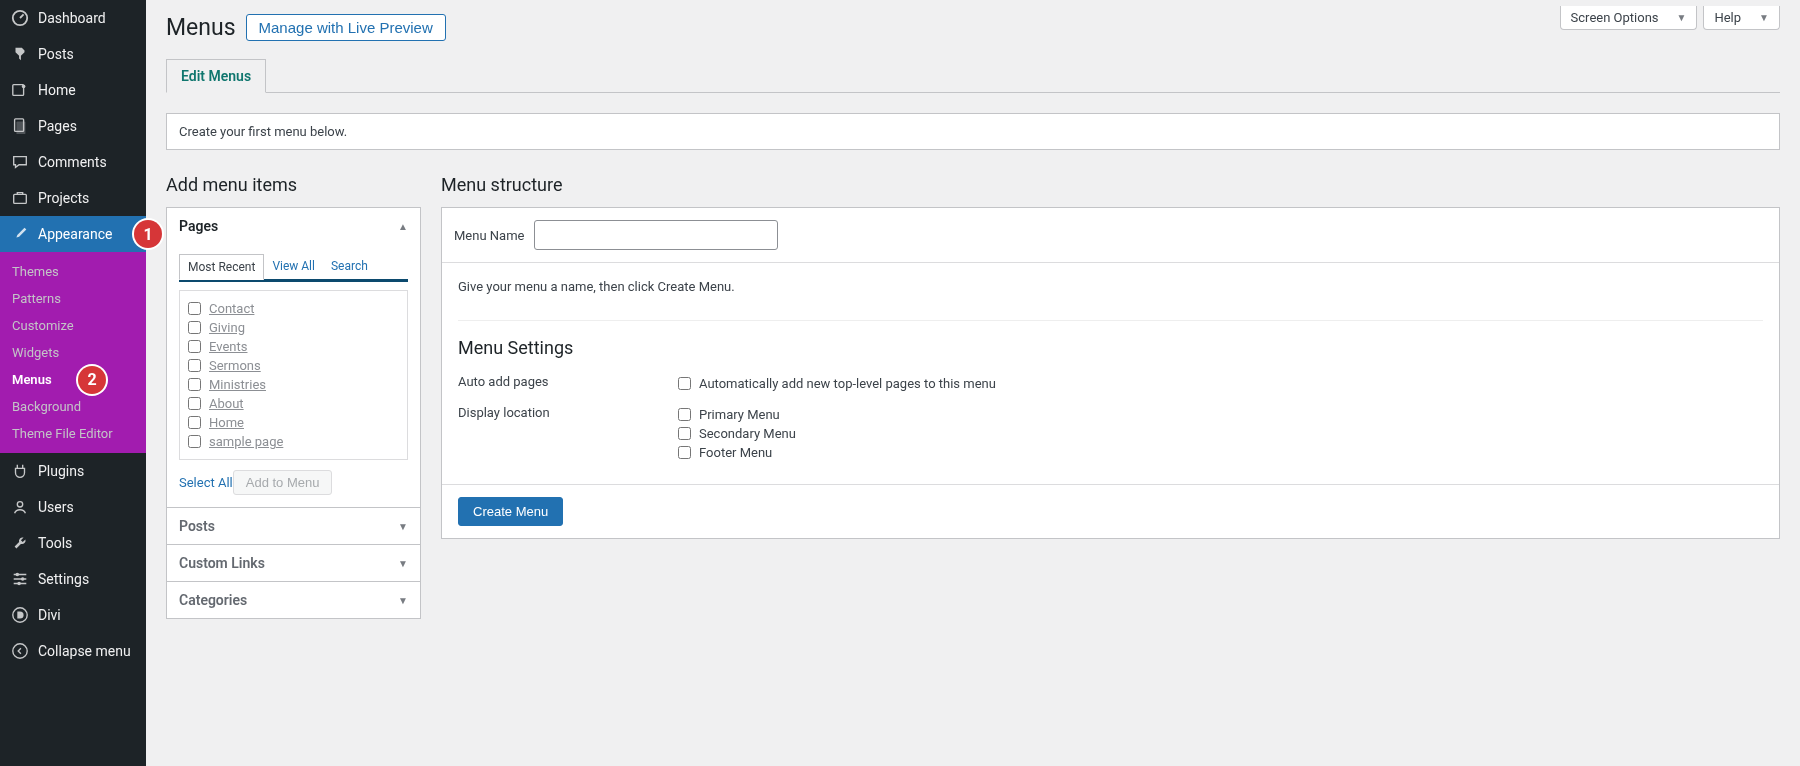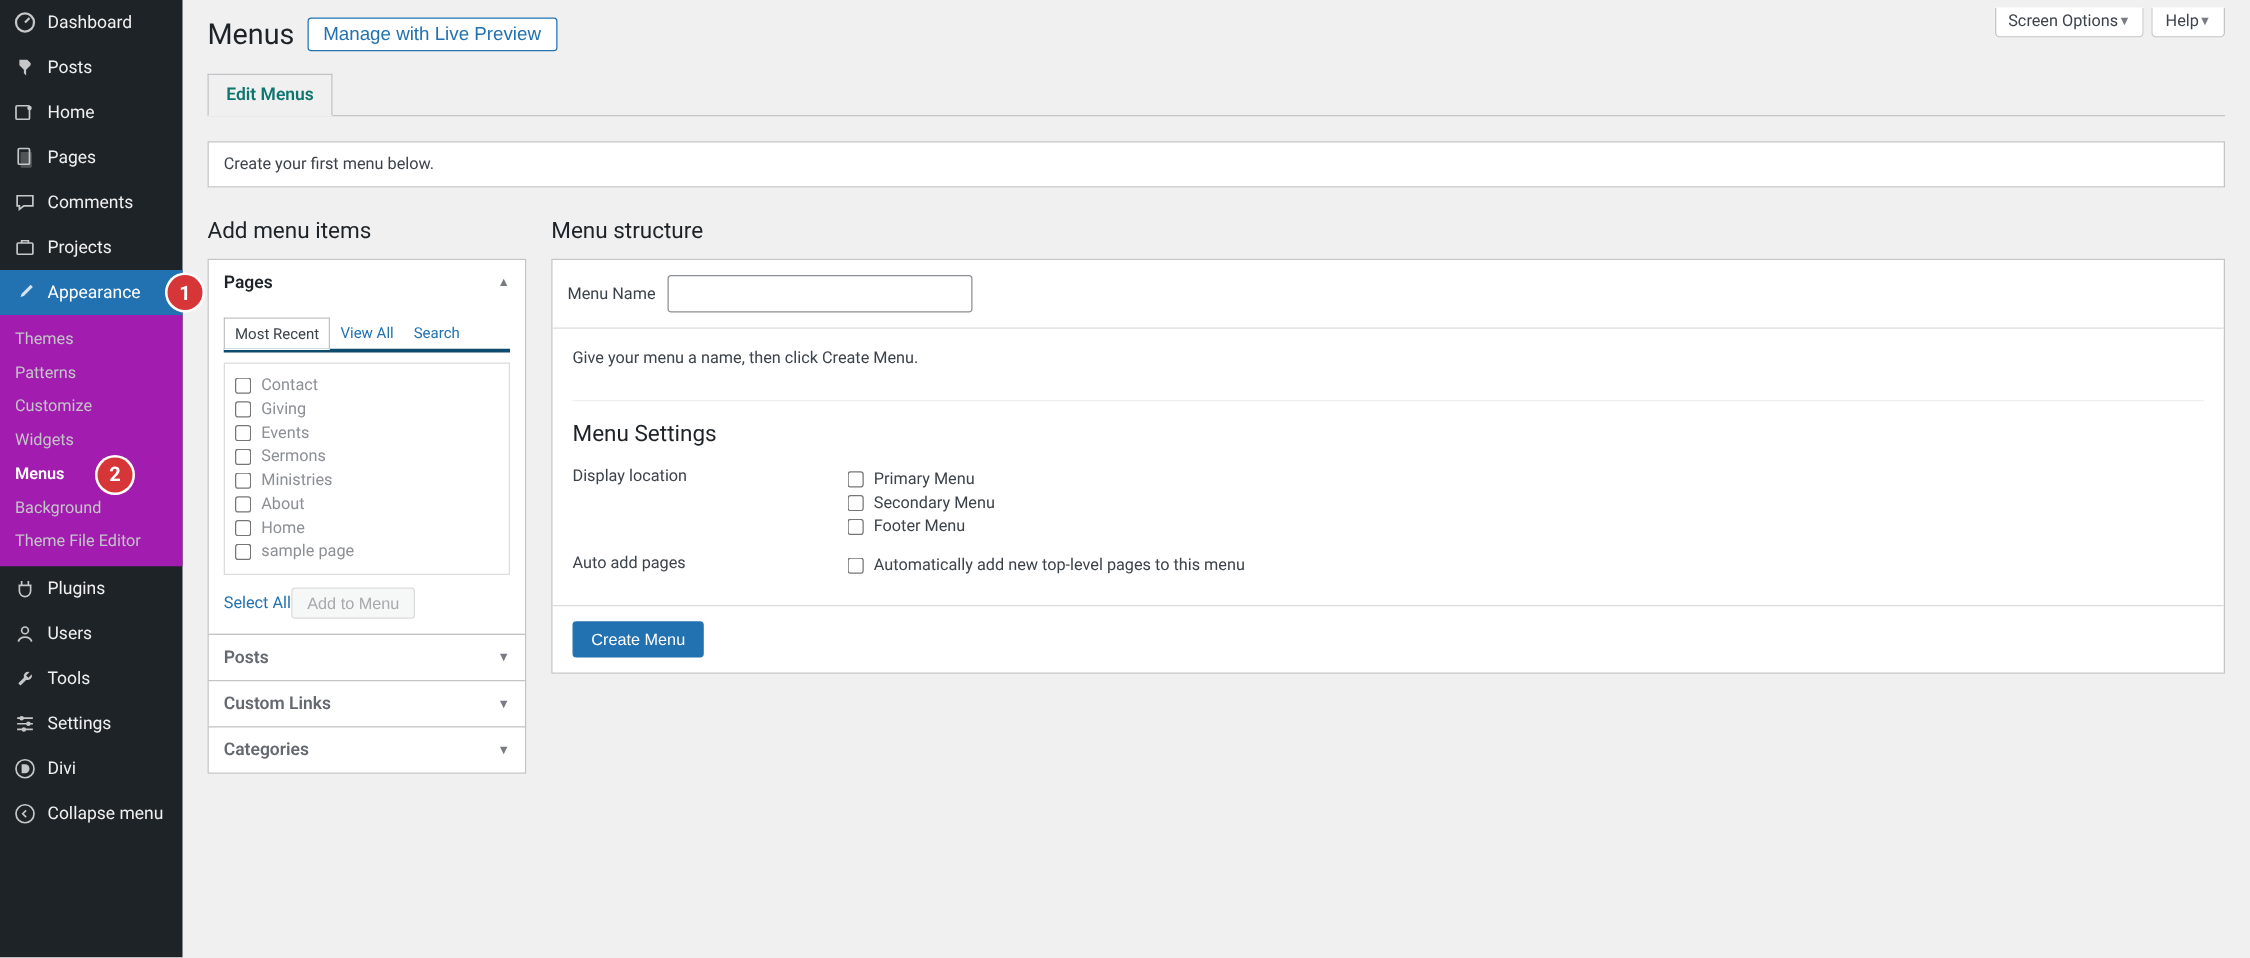--- a/index.html
+++ b/index.html
@@ -13,21 +13,21 @@
 .menu-item .mi-icon { width: 20px; height: 20px; display: inline-flex; align-items: center; justify-content: center; margin-right: 8px; opacity: .8; }
 .submenu { background: #a21caf; padding: 6px 0; }
 .submenu-item { display: block; padding: 6px 12px; color: #c3c4c7; font-size: 13px; cursor: pointer; position: relative; }
 .submenu-item.current { color: #fff; font-weight: 600; }
 .badge { position: absolute; right: -16px; top: 50%; transform: translateY(-50%); width: 28px; height: 28px; border-radius: 50%; background: #d63638; color: #fff; display: flex; align-items: center; justify-content: center; font-weight: 700; font-size: 16px; box-shadow: 0 0 0 2px #fff; }
 .badge.b2 { right: 40px; }
 
 
 .main { flex: 1; padding: 0 20px 20px 20px; position: relative; }
 .top-right { position: absolute; top: 6px; right: 20px; display: flex; gap: 6px; }
-.screen-opt { background: #fff; border: 1px solid #c3c4c7; border-radius: 0 0 4px 4px; border-top: none; padding: 4px 10px; font-size: 13px; cursor: pointer; display: inline-flex; align-items: center; gap: 0; }
+.screen-opt { background: #fff; border: 1px solid #c3c4c7; border-radius: 0 0 4px 4px; border-top: none; padding: 4px 10px; font-size: 13px; cursor: pointer; display: inline-flex; align-items: center; gap: 18px; }
 .caret-down { font-size: 10px; color: #787c82; }
 
 .page-title-row { display: flex; align-items: center; gap: 10px; padding-top: 14px; margin-bottom: 18px; }
 h1 { font-size: 23px; font-weight: 400; color: #1d2327; }
 .btn-outline { background: #fff; border: 1px solid #2271b1; color: #2271b1; border-radius: 3px; padding: 4px 12px; font-size: 15px; cursor: pointer; }
 
 .nav-tabs { border-bottom: 1px solid #c3c4c7; margin-bottom: 20px; display: flex; }
 .nav-tab { background: #f0f0f1; border: 1px solid #c3c4c7; border-bottom: 1px solid #f0f0f1; padding: 8px 14px; font-size: 14px; font-weight: 600; color: #0f766e; margin-bottom: -1px; cursor: pointer; }
 
 .notice { background: #fff; border: 1px solid #c3c4c7; padding: 10px 12px; margin-bottom: 24px; font-size: 13px; color: #3c434a; }
@@ -40,21 +40,21 @@
 .postbox { border: 1px solid #c3c4c7; background: #fff; margin-bottom: -1px; }
 .postbox-hd { display: flex; justify-content: space-between; align-items: center; padding: 10px 12px; cursor: pointer; }
 .postbox-hd .title { font-weight: 600; font-size: 14px; color: #1d2327; }
 .postbox.collapsed .postbox-hd .title { color: #646970; font-weight: 600; }
 .chev { font-size: 10px; color: #787c82; }
 .postbox-body { padding: 10px 12px 12px; }
 .inner-tabs { display: flex; border-bottom: 3px solid #0c4a6e; margin-bottom: 8px; }
 .inner-tab { padding: 5px 8px; font-size: 12px; color: #2271b1; cursor: pointer; }
 .inner-tab.active { border: 1px solid #c3c4c7; border-bottom: 1px solid #fff; margin-bottom: -1px; color: #3c434a; }
 .page-list { border: 1px solid #dcdcde; padding: 8px; max-height: 200px; overflow: auto; }
-.page-list label { display: flex; align-items: center; gap: 8px; padding: 2px 0; font-size: 13px; color: #8c8f94; }
+.page-list label { display: flex; align-items: center; gap: 8px; padding: 2px 0; font-size: 13px; color: #8c8f94; text-decoration: underline; }
 .page-list input[type=checkbox] { accent-color: #2271b1; }
 .postbox-foot { display: flex; align-items: center; margin-top: 10px; }
 .link-light { color: #2271b1; font-size: 13px; cursor: pointer; }
 .btn-disabled { background: #f6f7f7; border: 1px solid #dcdcde; color: #a7aaad; border-radius: 3px; padding: 4px 12px; font-size: 13px; cursor: default; }
 
 
 .col-main { flex: 1; }
 .panel { border: 1px solid #c3c4c7; background: #fff; }
 .panel-row { padding: 12px; border-bottom: 1px solid #dcdcde; display: flex; align-items: center; gap: 10px; }
 input[type=text] { border: 1px solid #8c8f94; border-radius: 3px; padding: 3px 8px; height: 30px; font-size: 14px; }
@@ -308,46 +308,46 @@
       <div class="col-main">
         <h2 class="section-h">Menu structure</h2>
         <div class="panel">
           <div class="panel-row">
             <label>Menu Name</label>
             <input type="text" class="menu-name-input" value="" style="">
           </div>
           <div class="hint">Give your menu a name, then click Create Menu.</div>
           <div class="settings-block">
             <h3 class="settings-h">Menu Settings</h3>
+            <div class="setting-row">
+              <div class="setting-label">Auto add pages</div>
+              <div class="setting-opts">
+                <label>
+                    <input type="checkbox" style="">
+                    <span>Automatically add new top-level pages to this menu</span>
+                  </label>
+              </div>
+            </div>
             <div class="setting-row">
               <div class="setting-label">Display location</div>
               <div class="setting-opts">
                 <label>
                     <input type="checkbox" style="">
                     <span>Primary Menu</span>
                   </label>
                 <label>
                     <input type="checkbox" style="">
                     <span>Secondary Menu</span>
                   </label>
                 <label>
                     <input type="checkbox" style="">
                     <span>Footer Menu</span>
                   </label>
               </div>
             </div>
-            <div class="setting-row">
-              <div class="setting-label">Auto add pages</div>
-              <div class="setting-opts">
-                <label>
-                    <input type="checkbox" style="">
-                    <span>Automatically add new top-level pages to this menu</span>
-                  </label>
-              </div>
-            </div>
           </div>
           <div class="panel-foot">
             <button class="btn-primary">Create Menu</button>
           </div>
         </div>
       </div>
 
     </div>
   </div>
 </div>

